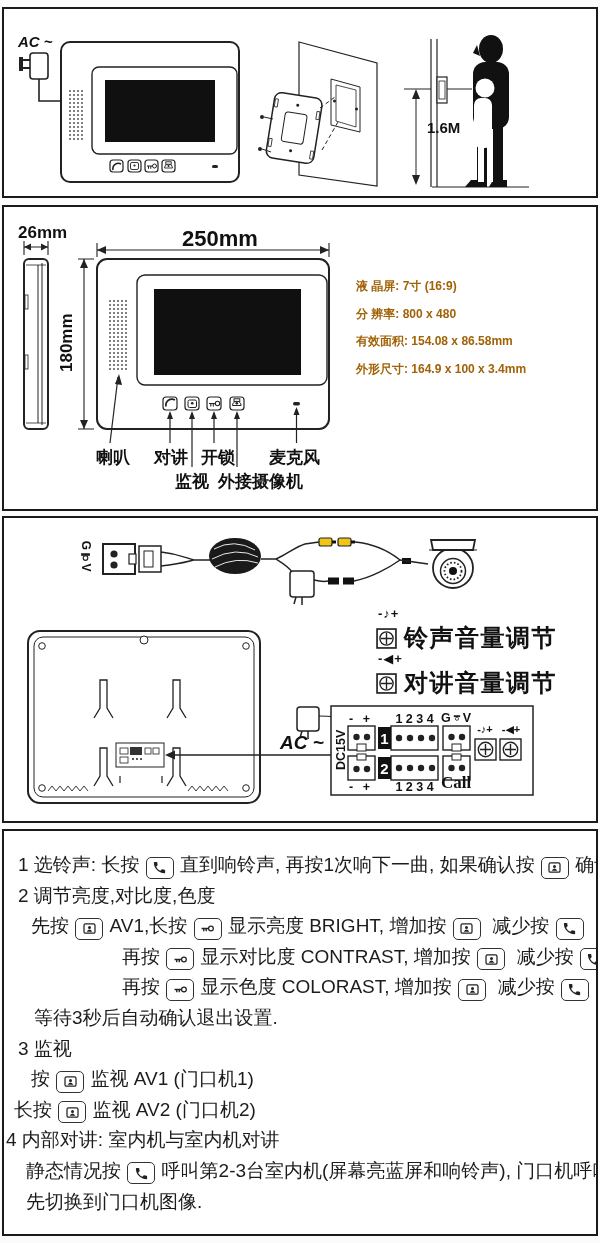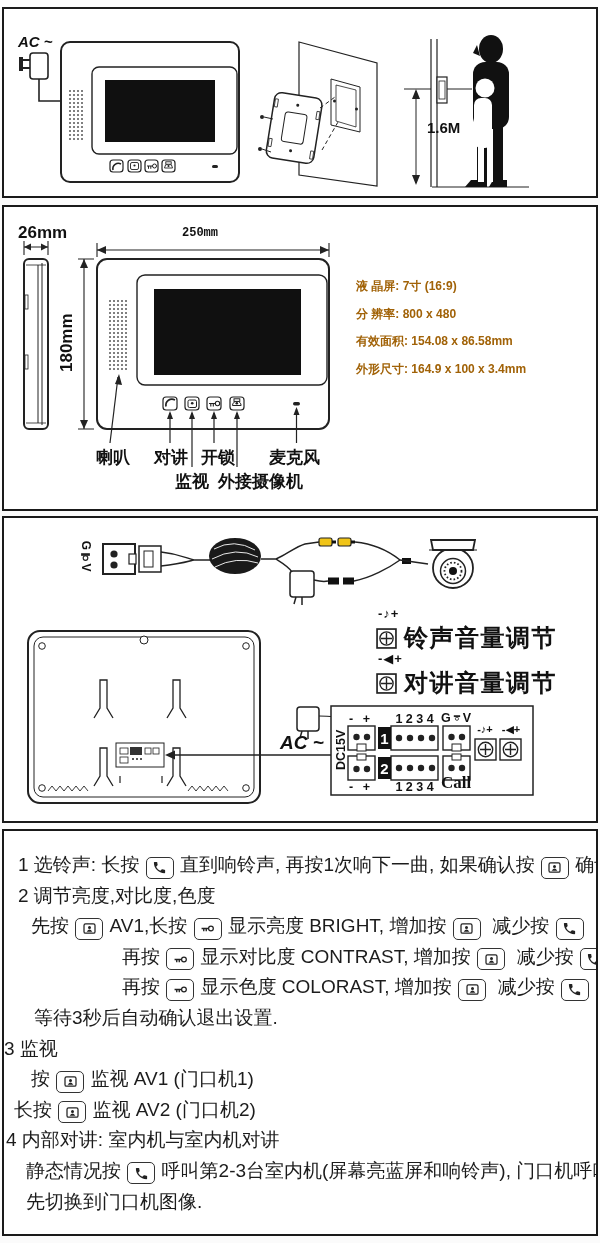--- a/index.html
+++ b/index.html
@@ -193,21 +193,21 @@
         <polygon points="185,212 188,204 191,212" fill="#222" stroke="none"></polygon>
       <path d="M210,206 V236"></path>
         <polygon points="207,212 210,204 213,212" fill="#222" stroke="none"></polygon>
       <path d="M233,206 V260"></path>
         <polygon points="230,212 233,204 236,212" fill="#222" stroke="none"></polygon>
       <path d="M292.5,202 V236"></path>
         <polygon points="289.5,208 292.5,200 295.5,208" fill="#222" stroke="none"></polygon>
     </g>
   </svg>
   <div class="lbl" style="left:14px;top:16px;font-size:17px;">26mm</div>
-  <div class="lbl" style="left:178px;top:19px;font-size:12px;font-family:Liberation Mono, monospace;">250mm</div>
+  <div class="lbl" style="left:178px;top:19px;font-size:22px;">250mm</div>
   <div class="lbl rot" style="left:53px;top:165px;font-size:17px;">180mm</div>
   <div class="abs" style="left:352px;top:66px;">
     <div class="spec-line">液 晶屏: 7寸 (16:9)</div>
     <div class="spec-line">分 辨率: 800 x 480</div>
     <div class="spec-line">有效面积: 154.08 x 86.58mm</div>
     <div class="spec-line">外形尺寸: 164.9 x 100 x 3.4mm</div>
   </div>
   <div class="lbl cn" style="left:92px;top:239px;">喇叭</div>
   <div class="lbl cn" style="left:150px;top:239px;">对讲</div>
   <div class="lbl cn" style="left:197px;top:239px;">开锁</div>
@@ -426,21 +426,21 @@
             <circle cx="17.5" cy="12" r="3.8" fill="none" stroke="#222" stroke-width="2"></circle>
             <path d="M2.5,12 h11 M6,12 v4.5 M10,12 v4.5" stroke="#222" stroke-width="2.2" fill="none"></path>
           </svg></span><span> 显示色度 COLORAST, 增加按 </span><span class="icon-btn"><svg viewBox="0 0 24 24">
             <rect x="3.2" y="4.5" width="17.6" height="15" rx="2.5" fill="none" stroke="#222" stroke-width="2"></rect>
             <circle cx="12" cy="10.2" r="2.4" fill="#222"></circle>
             <path d="M7.5,17 q4.5,-6.5 9,0 z" fill="#222"></path>
           </svg></span><span>  减少按 </span><span class="icon-btn"><svg viewBox="0 0 24 24">
             <path d="M6.62 10.79c1.44 2.83 3.76 5.14 6.59 6.58l2.2-2.2c.27-.27.67-.36 1.02-.24 1.12.37 2.33.57 3.57.57.55 0 1 .45 1 1V20c0 .55-.45 1-1 1-9.39 0-17-7.61-17-17 0-.55.45-1 1-1h3.5c.55 0 1 .45 1 1 0 1.25.2 2.45.57 3.57.11.35.03.74-.25 1.02l-2.2 2.2z" fill="#222"></path>
           </svg></span></div>
       <div class="instr-line" style="padding-left: 30px;"><span>等待3秒后自动确认退出设置.</span></div>
-      <div class="instr-line" style=""><span>3 监视</span></div>
+      <div class="instr-line" style="padding-left: 14px;"><span>3 监视</span></div>
       <div class="instr-line" style="padding-left: 27px;"><span>按 </span><span class="icon-btn"><svg viewBox="0 0 24 24">
             <rect x="3.2" y="4.5" width="17.6" height="15" rx="2.5" fill="none" stroke="#222" stroke-width="2"></rect>
             <circle cx="12" cy="10.2" r="2.4" fill="#222"></circle>
             <path d="M7.5,17 q4.5,-6.5 9,0 z" fill="#222"></path>
           </svg></span><span> 监视 AV1 (门口机1)</span></div>
       <div class="instr-line" style="padding-left: 10px;"><span>长按 </span><span class="icon-btn"><svg viewBox="0 0 24 24">
             <rect x="3.2" y="4.5" width="17.6" height="15" rx="2.5" fill="none" stroke="#222" stroke-width="2"></rect>
             <circle cx="12" cy="10.2" r="2.4" fill="#222"></circle>
             <path d="M7.5,17 q4.5,-6.5 9,0 z" fill="#222"></path>
           </svg></span><span> 监视 AV2 (门口机2)</span></div>

